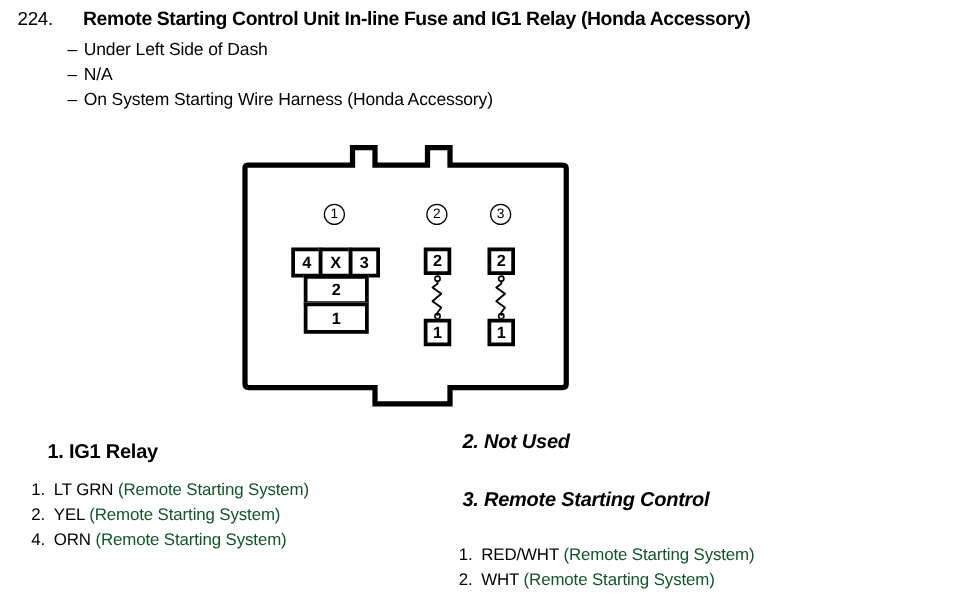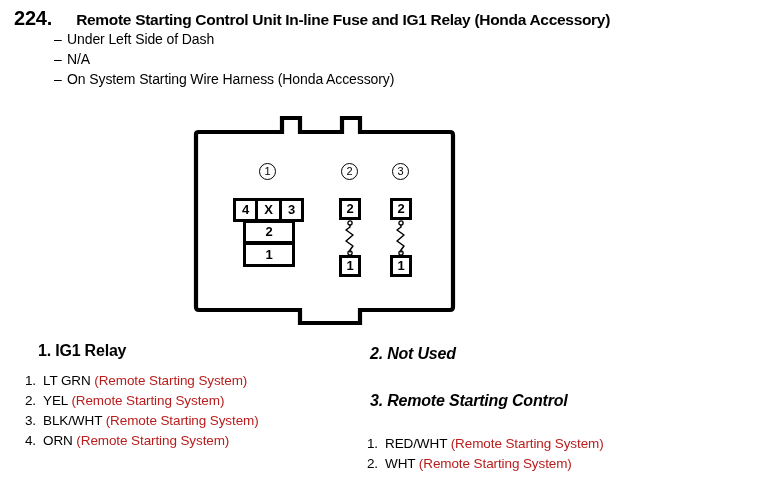--- a/index.html
+++ b/index.html
@@ -23,22 +23,22 @@
     width: 766px;
   }
   .header-title-row {
     position: absolute;
     left: 14px; top: 7px;
     width: 750px;
     white-space: nowrap;
   }
   .header-num {
     display: inline-block;
-    font-size: 20px;
-    font-weight: bold;
+    font-size: 15px;
+    font-weight: normal;
     letter-spacing: -0.2px;
   }
   .header-title {
     display: inline-block;
     font-size: 15.5px;
     font-weight: bold;
     margin-left: 24px;
     letter-spacing: -0.3px;
   }
   .header-bullets {
@@ -109,21 +109,21 @@
     font-size: 13px;
     line-height: 16px;
     font-weight: bold;
     text-align: center;
     font-family: "Liberation Sans", sans-serif;
   }
 
   
   .legend-col-left {
     position: absolute;
-    left: 0; top: 342px;
+    left: 0; top: 353px;
     width: 360px;
   }
   .legend-col-right {
     position: absolute;
     left: 360px; top: 345px;
     width: 406px;
   }
   .legend-heading {
     font-size: 16px;
     font-weight: bold;
@@ -149,21 +149,21 @@
   }
   .legend-item .idx {
     display: inline-block;
     width: 18px;
     text-align: right;
   }
   .legend-item .wire {
     margin-left: 7px;
   }
   .legend-item .sys {
-    color: #b91c1c;
+    color: #14532d;
   }
   .list-left  { margin-top: 11px; margin-left: 18px; }
   .list-right { margin-top: 24px;  margin-left: 0px; }
 </style>
 </head>
 <body>
 
 <div class="header">
   <div class="header-title-row">
     <span class="header-num">224.</span><span class="header-title">Remote Starting Control Unit In-line Fuse and IG1 Relay (Honda Accessory)</span>
@@ -240,24 +240,20 @@
   <ul class="legend-list list-left">
     <li class="legend-item">
       <span class="idx">1.</span><span class="wire">LT GRN</span>
       <span class="sys">(Remote Starting System)</span>
     </li>
     <li class="legend-item">
       <span class="idx">2.</span><span class="wire">YEL</span>
       <span class="sys">(Remote Starting System)</span>
     </li>
     <li class="legend-item">
-      <span class="idx">3.</span><span class="wire">BLK/WHT</span>
-      <span class="sys">(Remote Starting System)</span>
-    </li>
-    <li class="legend-item">
       <span class="idx">4.</span><span class="wire">ORN</span>
       <span class="sys">(Remote Starting System)</span>
     </li>
   </ul>
 </div>
 
 <div class="legend-col-right">
   <div class="legend-heading indent-right">2. Not Used</div>
   <div class="legend-heading indent-right" style="margin-top:29px;">
     <span>3. Remote Starting Control</span>

